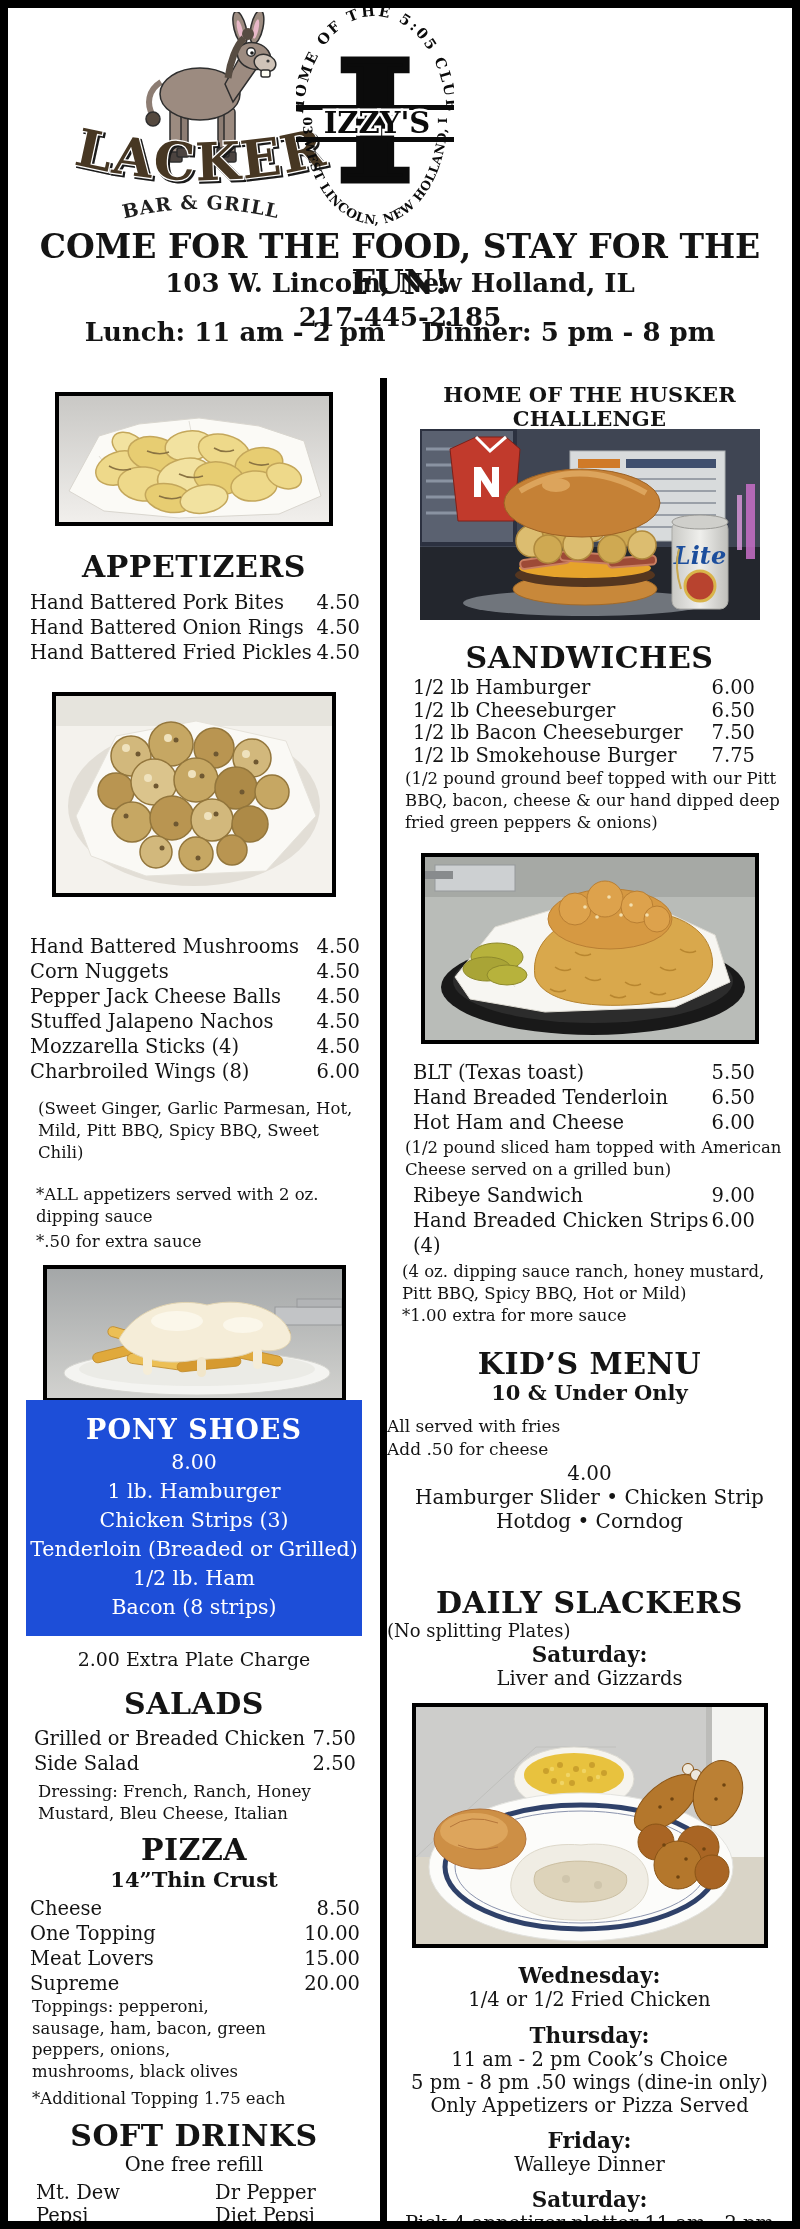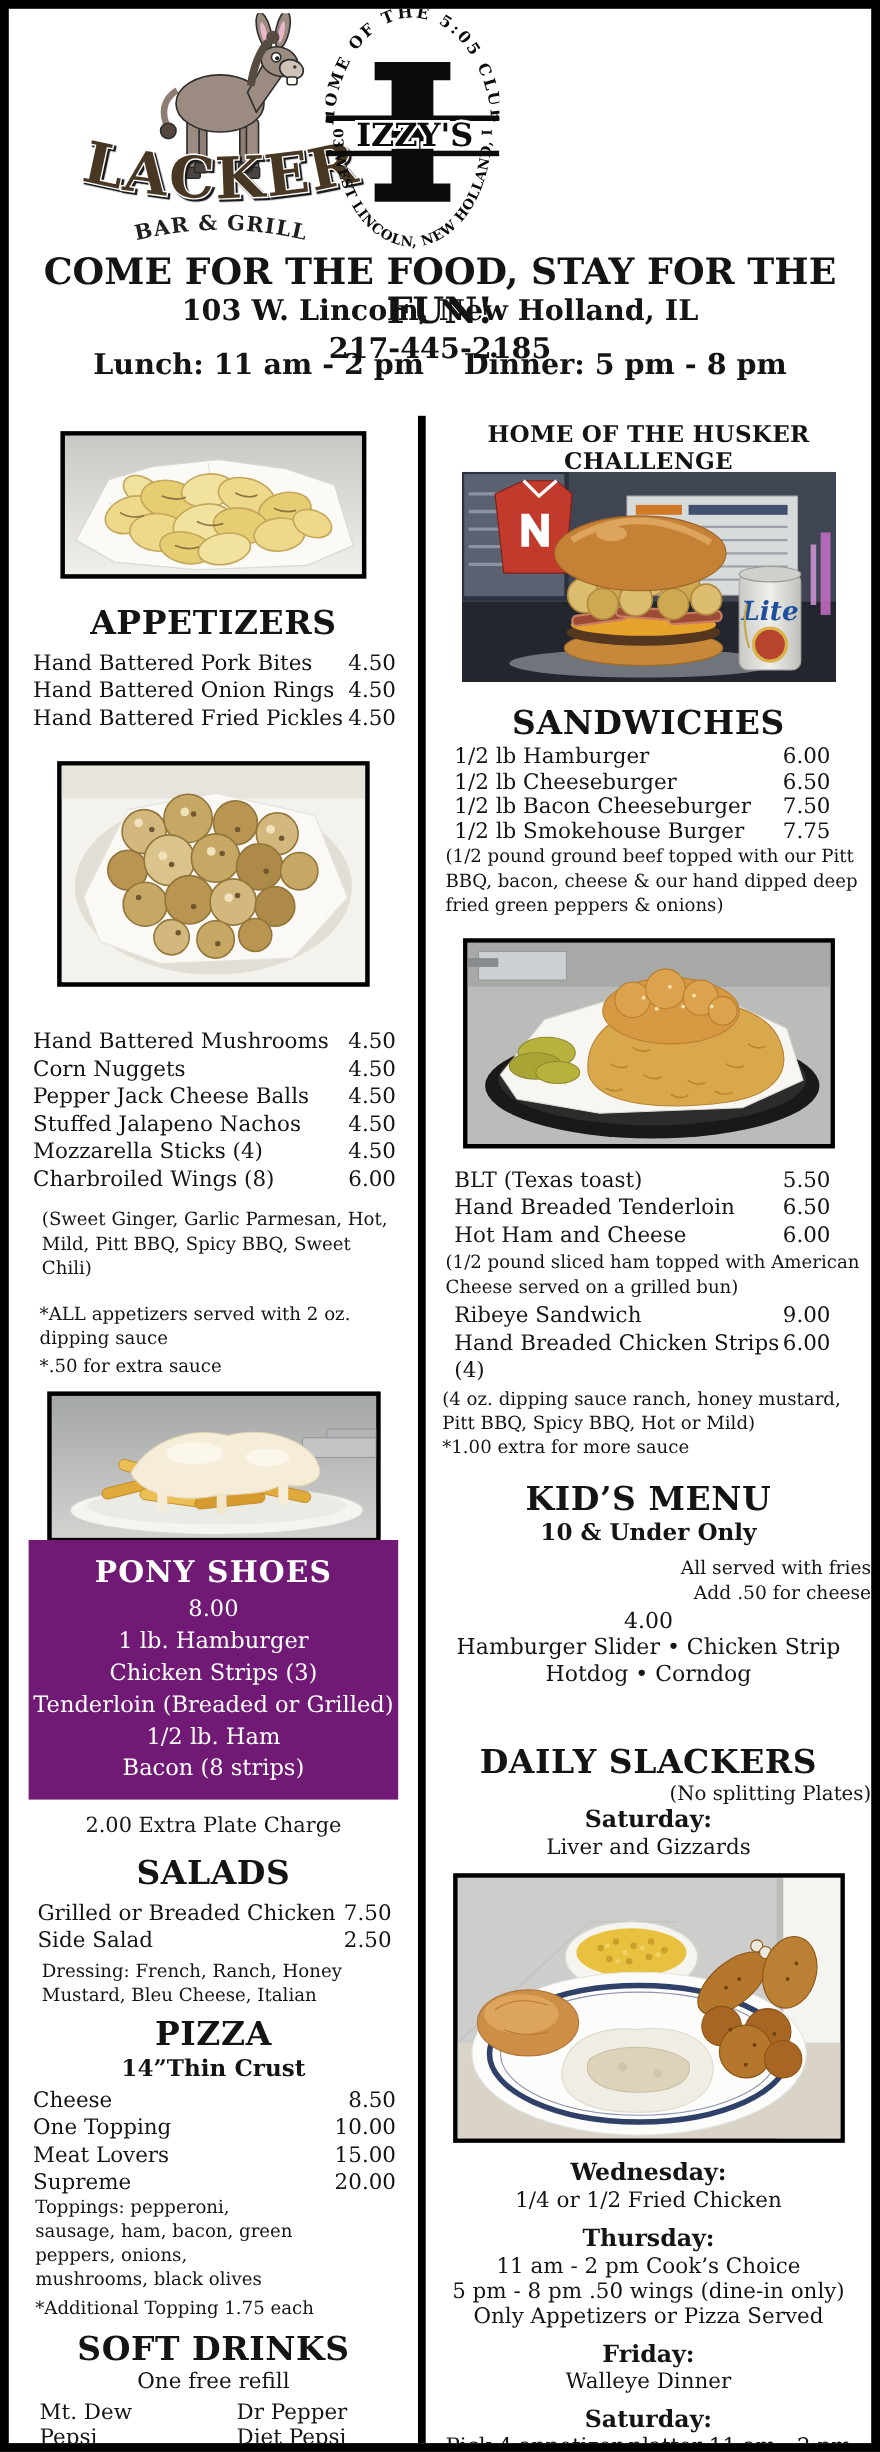--- a/index.html
+++ b/index.html
@@ -17,50 +17,50 @@
   .phone   { position:absolute; top:293px; left:0; width:784px; text-align:center;
              font-weight:700; font-size:26px; line-height:33px; }
   .hours   { position:absolute; top:308px; left:0; width:784px; display:flex;
              justify-content:center; gap:36px; font-weight:700; font-size:26px; line-height:32px; }
 
   #divider { position:absolute; left:372px; top:370px; width:7px; height:1843px; background:#000; }
 
   #col-left  { position:absolute; left:0;     top:370px; width:372px; }
   #col-right { position:absolute; left:379px; top:370px; width:405px; }
 
-  .photo { display:block; margin:0 auto; border:4px solid #000; background:#a3a3a3;text-decoration:underline; }
+  .photo { display:block; margin:0 auto; border:4px solid #000; background:#14b8a6;text-decoration:underline; }
   .photo.noframe { border:none; }
   .photo svg { display:block; }
 
   .h1 { font-weight:700; font-size:30px; line-height:32px; text-align:center; letter-spacing:0.5px; }
   .h2 { font-weight:700; font-size:21px; line-height:27px; text-align:center; }
 
   .rows  { margin-left:22px; width:330px; }
   .rows .row { display:flex; justify-content:space-between; font-size:19.5px; line-height:25px; }
   .rows2 { margin-left:26px; width:342px; }
   .rows2 .row { display:flex; justify-content:space-between; font-size:19.5px; }
   .lh22 .row { line-height:22.5px; }
   .lh25 .row { line-height:25px; }
 
   .note  { font-size:16.5px; line-height:22px; }
   .cnote { font-size:19px; line-height:24px; text-align:center; }
 
-  .ponybox { width:336px; margin:-2px auto 0 auto; background:#701a75; color:#fff;
+  .ponybox { width:336px; margin:-2px auto 0 auto; background:#1d4ed8; color:#fff;
              text-align:center; padding:12px 0 14px 0; }
   .ponybox .ptitle { font-weight:700; font-size:27px; line-height:36px; letter-spacing:1px; }
   .ponybox .pline  { font-size:20.5px; line-height:29px; }
 
   .drinks { display:flex; margin-left:28px; font-size:19.5px; line-height:23px; }
   .drinks .dcol1 { width:179px; }
 
   .husker-title { font-weight:700; font-size:21px; line-height:24px; text-align:center; letter-spacing:0.2px; }
   .rnote { margin-left:18px; width:380px; }
   .day   { font-weight:700; font-size:21.5px; line-height:25px; text-align:center; }
   .dline { font-size:19.5px; line-height:24px; text-align:center; }
-  .klabel{ font-size:17px; line-height:23px; text-align:right; }
+  .klabel{ font-size:17px; line-height:23px; text-align:left; }
   .kline { font-size:20px;  line-height:24px; text-align:center; }
 </style>
 </head>
 <body>
 
 <div id="menu">
 
   <div class="abs" style="left:50px; top:4px; width:286px; height:220px;">
     <svg width="286" height="220" viewBox="0 0 286 220">
       <g stroke="#2e2e2e" stroke-width="1.5">

